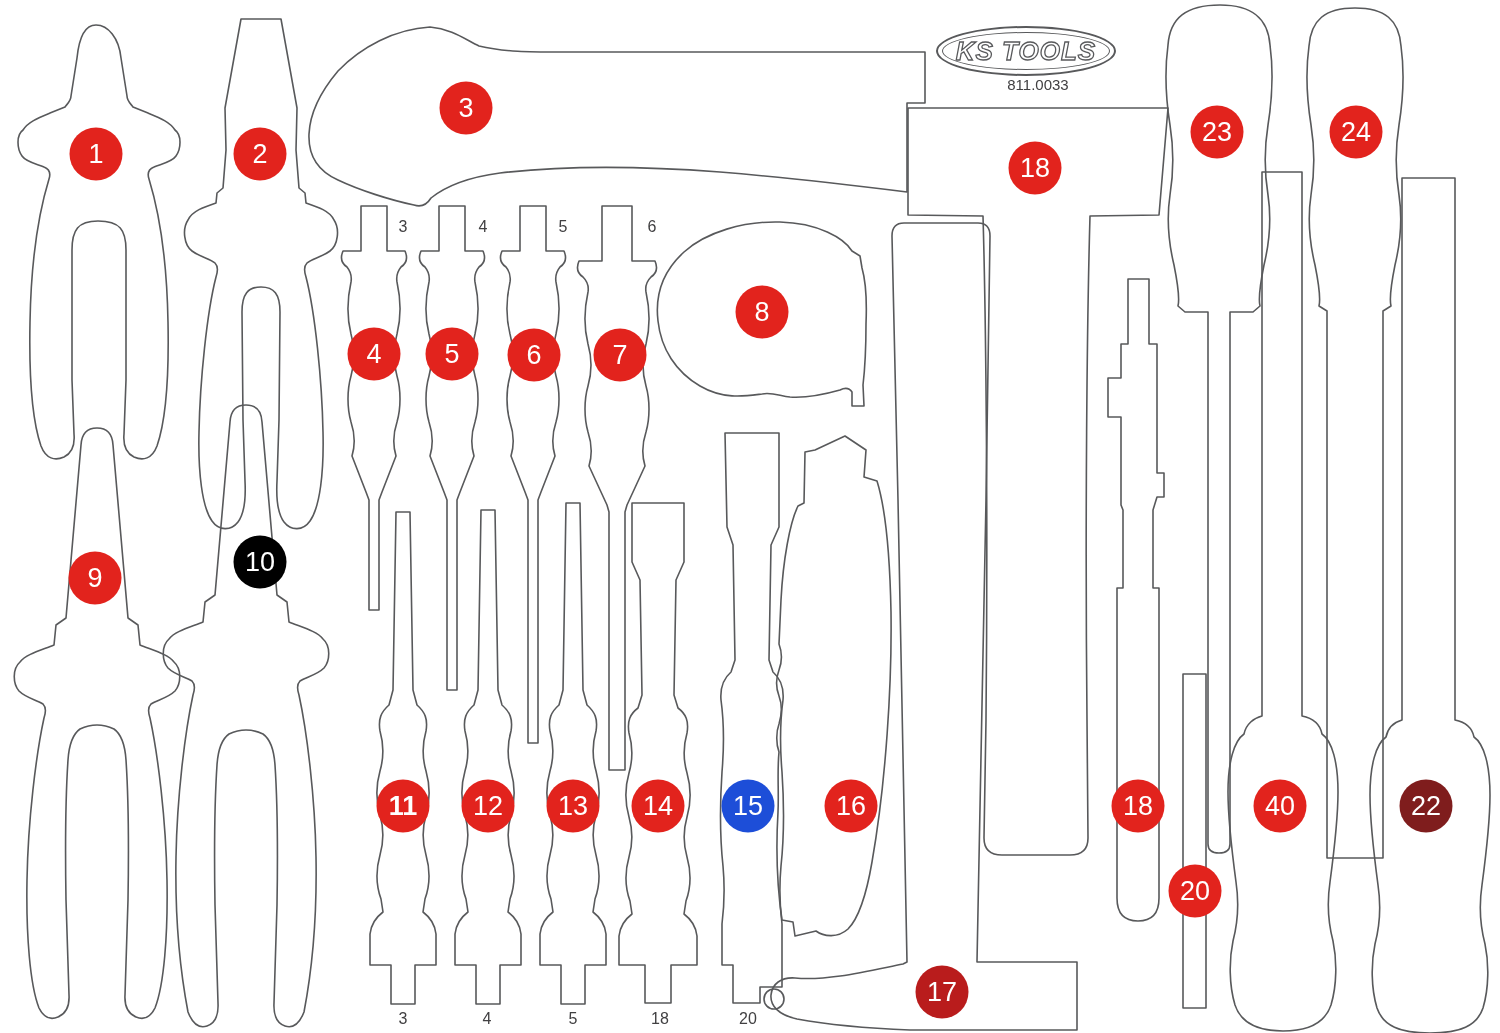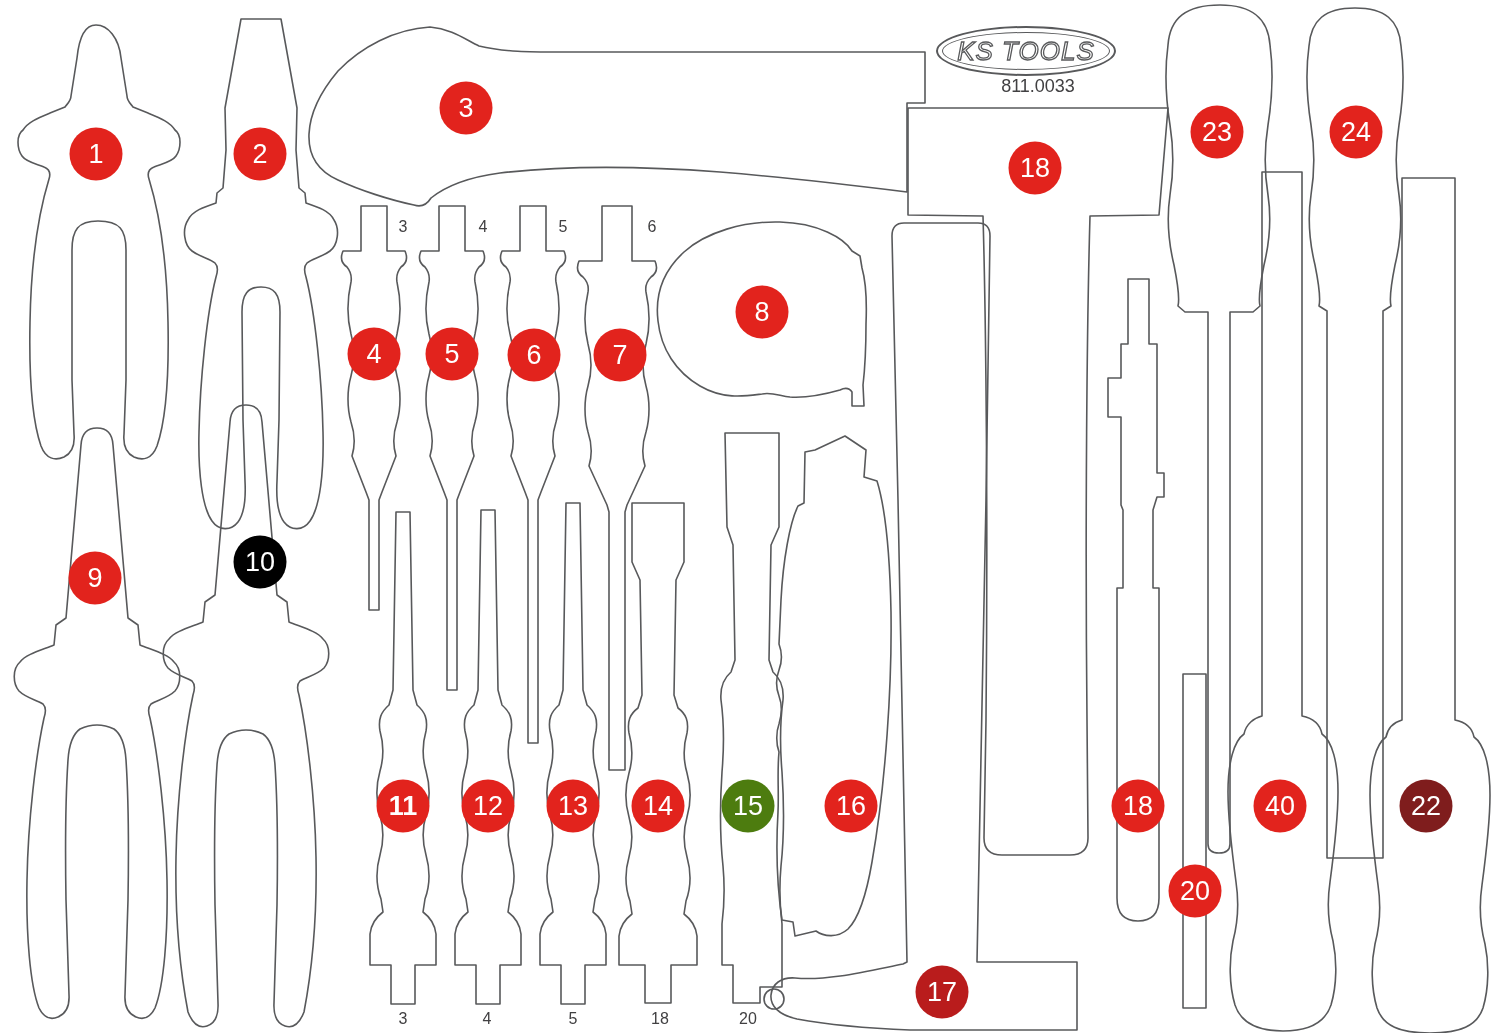--- a/index.html
+++ b/index.html
@@ -56,33 +56,33 @@
   }
   .logo-inner {
     width: 168px; height: 38px;
     border: 1.5px solid #58595b;
     border-radius: 50%;
     box-sizing: border-box;
     display: flex;
     align-items: center;
     justify-content: center;
     font-style: italic;
-    font-weight: normal;
+    font-weight: bold;
     font-size: 26px;
     letter-spacing: 1px;
     color: #ffffff;
     -webkit-text-stroke: 1.3px #58595b;
     white-space: nowrap;
   }
   .part-number {
     position: absolute;
     left: 990px; top: 76px;
     width: 96px;
     text-align: center;
-    font-size: 18px;
+    font-size: 15px;
     color: #414042;
   }
 </style>
 </head>
 <body>
 
 <div id="stage">
 
   <svg id="outlines" width="1500" height="1033" viewBox="0 0 1500 1033" xmlns="http://www.w3.org/2000/svg">
 
@@ -144,21 +144,21 @@
       <div class="marker" style="left: 452px; top: 354px; background: rgb(226, 35, 29);">5</div>
       <div class="marker" style="left: 534px; top: 355px; background: rgb(226, 35, 29);">6</div>
       <div class="marker" style="left: 620px; top: 355px; background: rgb(226, 35, 29);">7</div>
       <div class="marker" style="left: 762px; top: 312px; background: rgb(226, 35, 29);">8</div>
       <div class="marker" style="left: 95px; top: 578px; background: rgb(226, 35, 29);">9</div>
       <div class="marker" style="left: 260px; top: 562px; background: #000000;">10</div>
       <div class="marker" style="left: 403px; top: 806px; background: rgb(226, 35, 29); font-weight: bold;">11</div>
       <div class="marker" style="left: 488px; top: 806px; background: rgb(226, 35, 29);">12</div>
       <div class="marker" style="left: 573px; top: 806px; background: rgb(226, 35, 29);">13</div>
       <div class="marker" style="left: 658px; top: 806px; background: rgb(226, 35, 29);">14</div>
-      <div class="marker" style="left: 748px; top: 806px; background: #4d7c0f;">15</div>
+      <div class="marker" style="left: 748px; top: 806px; background: #1d4ed8;">15</div>
       <div class="marker" style="left: 851px; top: 806px; background: rgb(226, 35, 29);">16</div>
       <div class="marker" style="left: 942px; top: 992px; background: #b91c1c;">17</div>
       <div class="marker" style="left: 1035px; top: 168px; background: rgb(226, 35, 29);">18</div>
       <div class="marker" style="left: 1138px; top: 806px; background: rgb(226, 35, 29);">18</div>
       <div class="marker" style="left: 1195px; top: 891px; background: rgb(226, 35, 29);">20</div>
       <div class="marker" style="left: 1280px; top: 806px; background: rgb(226, 35, 29);">40</div>
       <div class="marker" style="left: 1426px; top: 806px; background: #7f1d1d; text-align: right;">22</div>
       <div class="marker" style="left: 1217px; top: 132px; background: rgb(226, 35, 29);">23</div>
       <div class="marker" style="left: 1356px; top: 132px; background: rgb(226, 35, 29); text-align: right;">24</div>
     </div>

